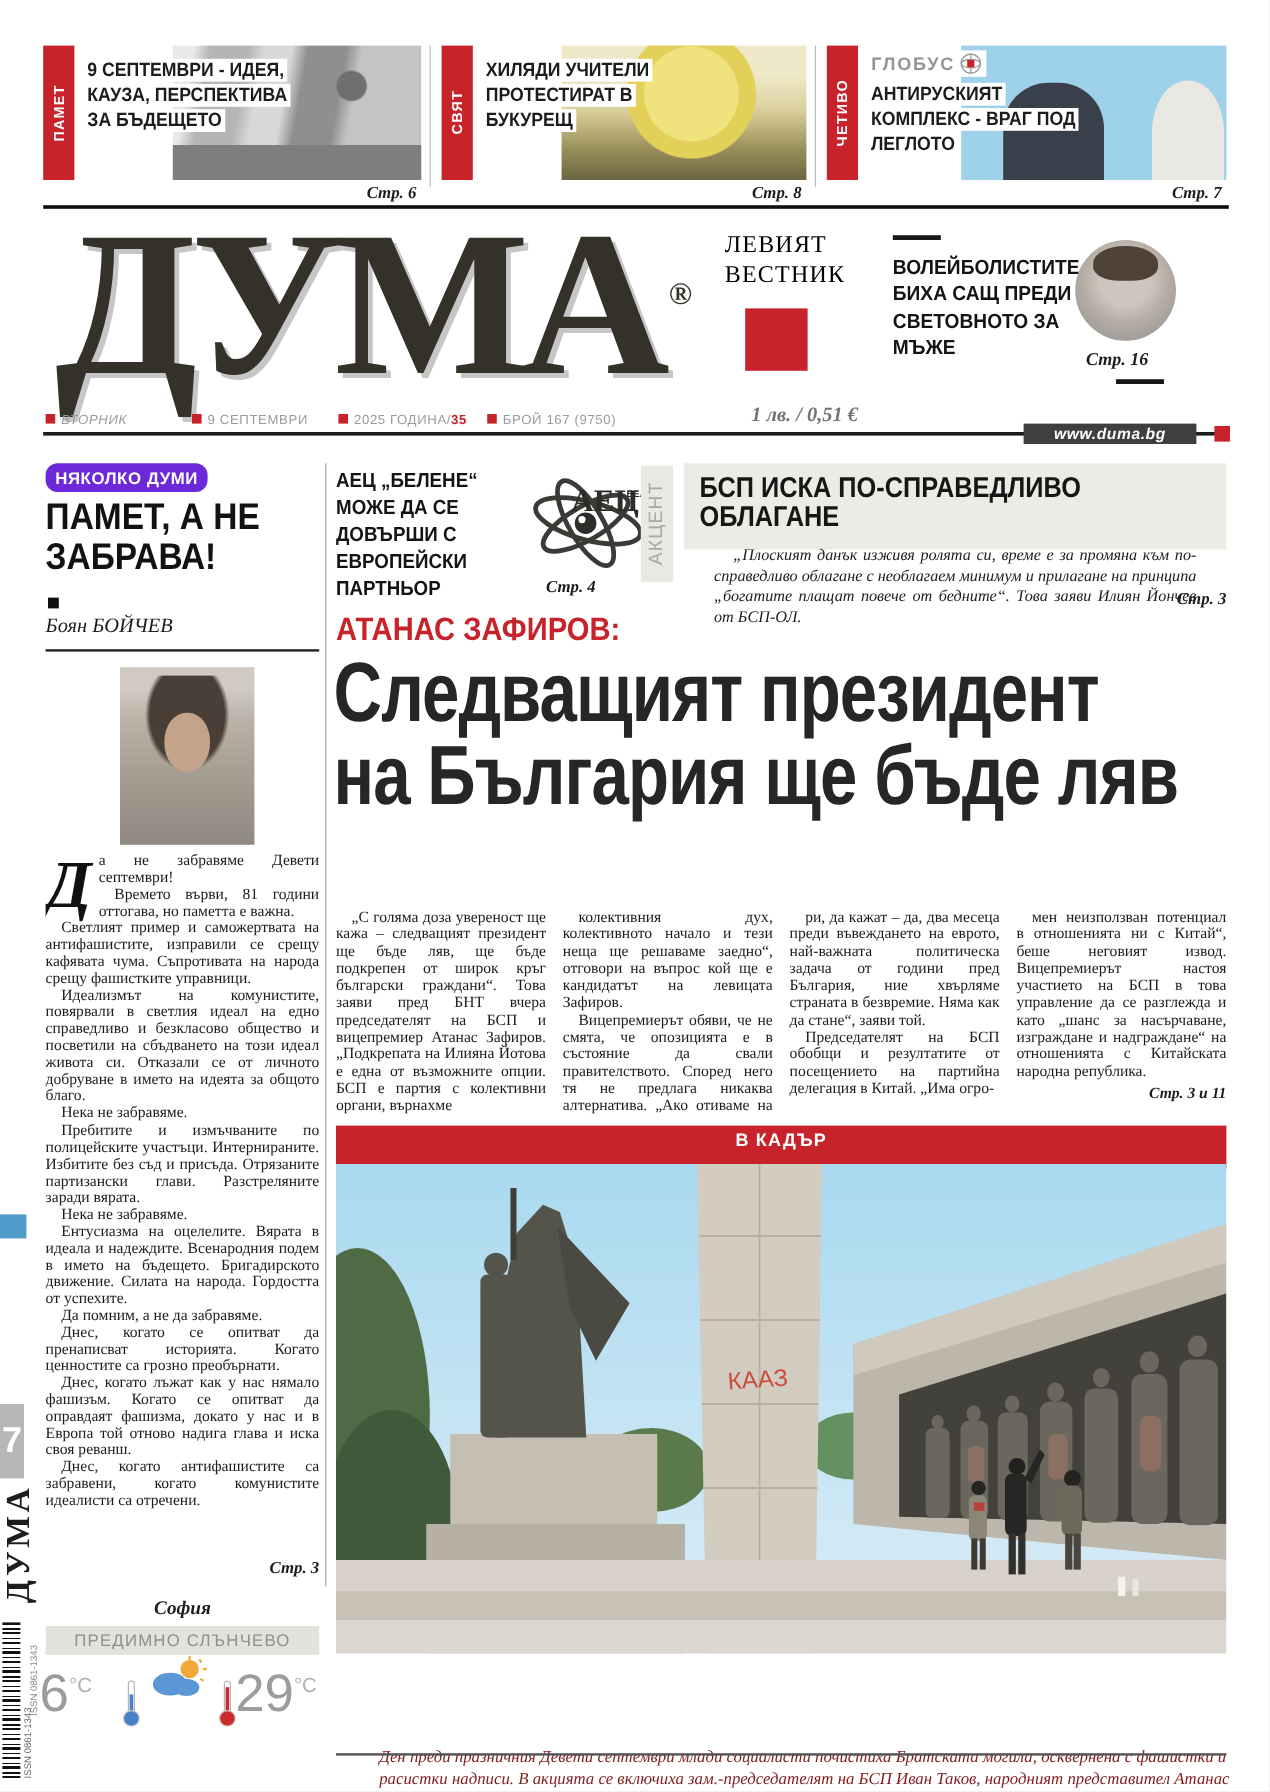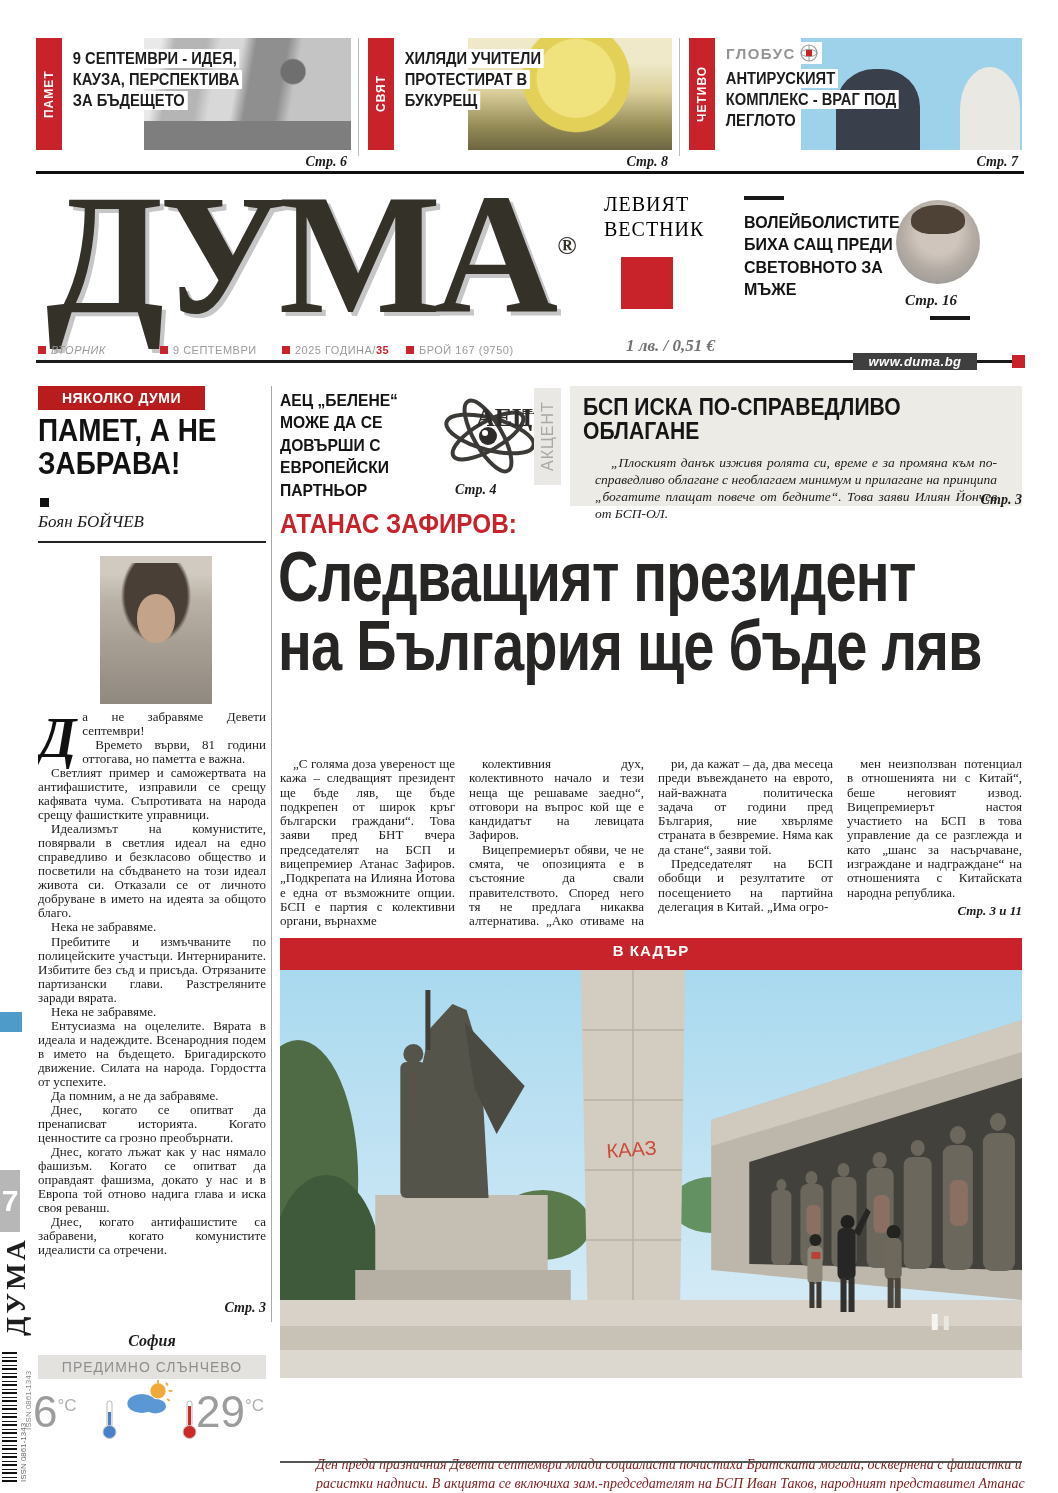--- a/index.html
+++ b/index.html
@@ -57,28 +57,28 @@
   .vb-page{position:absolute;left:905px;top:292px;font:bold italic 15px "Liberation Serif",serif;}
   .vb-dash2{position:absolute;left:930px;top:316px;width:40px;height:4px;background:#181818;}
 
   
   .dateline{position:absolute;left:38px;top:344px;width:600px;height:14px;
             font:11px "Liberation Sans",sans-serif;color:#9b9b9b;letter-spacing:.5px;}
   .dl-item{position:absolute;top:0;white-space:nowrap;}
   .dl-item::before{content:'';display:inline-block;width:8px;height:8px;background:#c8232b;margin-right:5px;}
   .dl-red{color:#c8232b;font-weight:bold;}
   .mainRule{position:absolute;left:36px;top:360px;width:988px;border-top:3px solid #1b1b1b;}
-  .webband{position:absolute;left:853px;top:353px;width:124px;height:17px;background:#3f3f3f;
+  .webband{position:absolute;left:853px;top:353px;width:144px;height:17px;background:#3f3f3f;
            color:#fff;font:bold italic 13px/17px "Liberation Sans",sans-serif;text-align:center;letter-spacing:.5px;}
   .webband-sq{position:absolute;left:1012px;top:355px;width:13px;height:13px;background:#c8232b;}
 
   
   .vline{position:absolute;left:271px;top:386px;width:1px;height:936px;background:#a9a9a9;}
-  .badge{position:absolute;left:38px;top:386px;background:#b91c1c;color:#fff;
-         font:bold 14px/1 "Liberation Sans",sans-serif;padding:5px 24px;letter-spacing:.5px;}
+  .badge{position:absolute;left:38px;top:386px;background:#6d28d9;color:#fff;
+         font:bold 14px/1 "Liberation Sans",sans-serif;padding:5px 8px;letter-spacing:.5px;border-radius:10px;}
   .ed-title{position:absolute;left:38px;top:414px;width:215px;font:bold 31px/1.08 "Liberation Sans",sans-serif;
             transform:scaleX(.9);transform-origin:0 0;color:#121212;}
   .ed-bullet{position:absolute;left:40px;top:498px;width:9px;height:9px;background:#111;}
   .ed-author{position:absolute;left:38px;top:512px;font:italic 17px "Liberation Serif",serif;}
   .ed-rule{position:absolute;left:38px;top:541px;width:228px;border-top:2px solid #222;}
   .ed-photo{position:absolute;left:100px;top:556px;width:112px;height:148px;
             background:linear-gradient(180deg,#d0cac0 0 12%,#bab2a7 30%,#a79e93 60%,#90897f);}
   .ed-photo::before{content:'';position:absolute;left:14%;top:5%;width:72%;height:58%;
             background:radial-gradient(ellipse at 50% 38%,#4a3f37 0 55%,rgba(0,0,0,0) 62%);}
   .ed-photo::after{content:'';position:absolute;left:33%;top:26%;width:34%;height:33%;
@@ -116,21 +116,21 @@
 
   
   .aec-head{position:absolute;left:280px;top:390px;width:175px;font:bold 17px/1.32 "Liberation Sans",sans-serif;
             transform:scaleX(.92);transform-origin:0 0;color:#141414;}
   .aec-logo{position:absolute;left:438px;top:386px;}
   .aec-page{position:absolute;left:455px;top:482px;font:bold italic 14px "Liberation Serif",serif;}
   .accent-tab{position:absolute;left:534px;top:388px;width:27px;height:97px;background:#e9e8e4;
             color:#a8a8a4;font:16px "Liberation Sans",sans-serif;letter-spacing:1px;
             writing-mode:vertical-rl;transform:rotate(180deg);
             display:flex;align-items:center;justify-content:center;}
-  .bsp-box{position:absolute;left:570px;top:386px;width:452px;height:120px;background:#edebe5;
+  .bsp-box{position:absolute;left:570px;top:386px;width:452px;height:72px;background:#edebe5;
            padding:9px 13px;box-sizing:border-box;}
   .bsp-head{font:bold 24px/1 "Liberation Sans",sans-serif;transform:scaleX(.88);transform-origin:0 0;
             color:#161616;margin:0 0 7px;}
   .bsp-quote{font:italic 13.5px/1.25 "Liberation Serif",serif;text-align:justify;text-indent:16px;margin:12px;}
   .bsp-page{position:absolute;left:570px;top:492px;width:452px;text-align:right;
             font:bold italic 14px "Liberation Serif",serif;}
 
   
   .kicker{position:absolute;left:280px;top:511px;font:bold 27px/1 "Liberation Sans",sans-serif;
           transform:scaleX(.9);transform-origin:0 0;color:#c8232b;}

